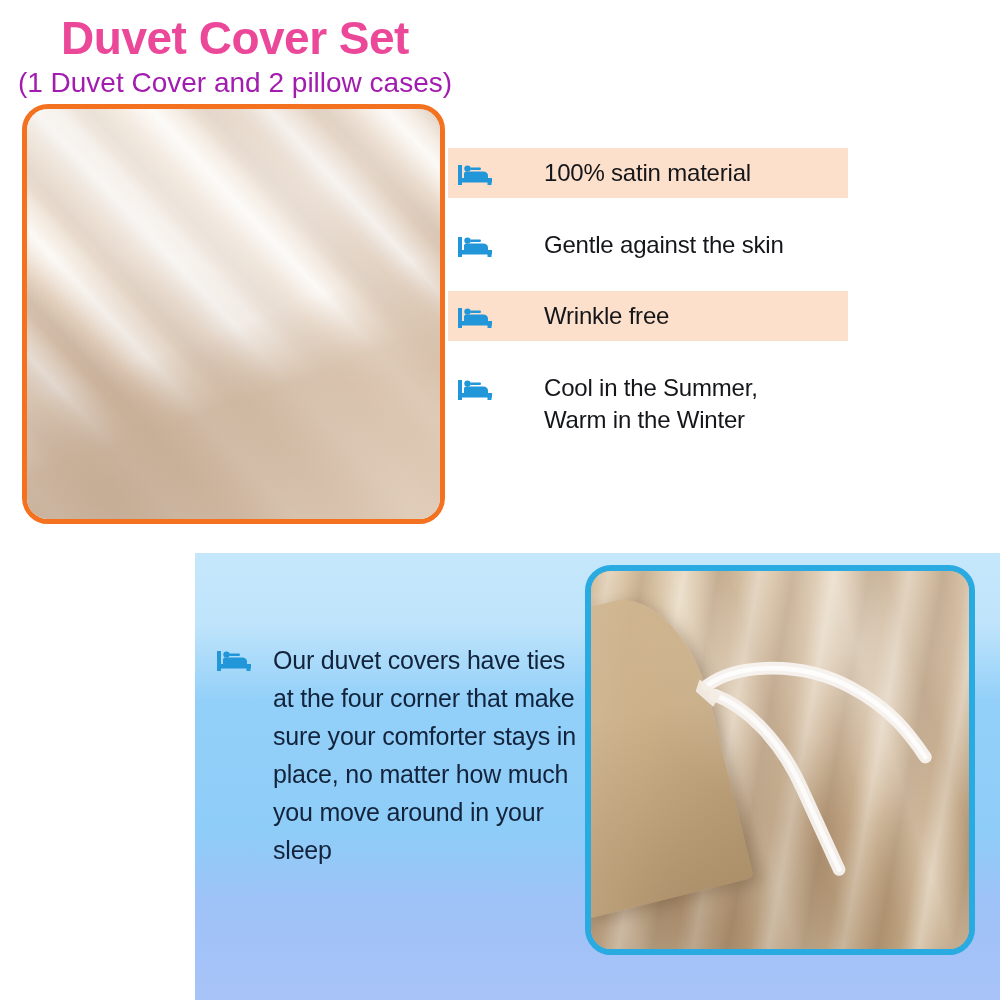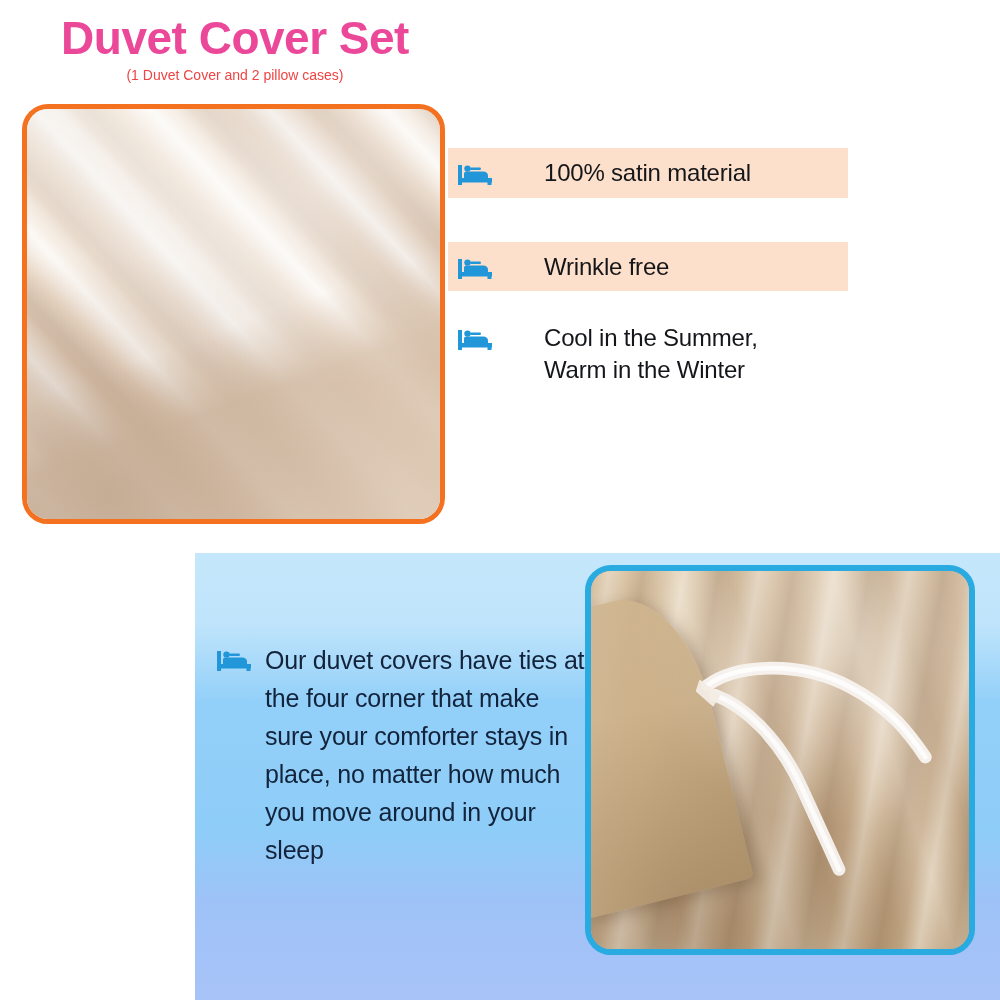--- a/index.html
+++ b/index.html
@@ -29,22 +29,22 @@
     padding-top: 14px;
     font-size: 46px;
     font-weight: bold;
     letter-spacing: -0.5px;
     color: #ec4899;
     line-height: 1.05;
   }
   #page-subtitle {
     margin: 0;
     padding-top: 6px;
-    font-size: 14px;
-    color: #ef4444;
+    font-size: 28px;
+    color: #a21caf;
     line-height: 1.1;
   }
 
   
   #fabric-photo-frame {
     position: absolute;
     left: 22px;
     top: 104px;
     width: 423px;
     height: 420px;
@@ -157,20 +157,21 @@
       #9ec2f7 78%,
       #a8c3f8 100%);
   }
   #tie-description {
     position: absolute;
     left: 22px;
     top: 88px;
     width: 375px;
     display: flex;
     align-items: flex-start;
+    gap: 8px;
   }
   #tie-description .bed-icon {
     margin-top: 8px;
     margin-right: 14px;
   }
   #tie-text {
     font-size: 25px;
     line-height: 1.52;
     color: #12233b;
     letter-spacing: -0.2px;
@@ -268,20 +269,31 @@
       <rect x="29.5" y="15" width="4" height="7" fill="#2196d8"></rect>
       <path d="M6 15 L6 10.5 Q6 8.5 8.5 8.5 L25 8.5 Q30 8.5 30 13 L30 15 Z" fill="#2196d8"></path>
       <circle cx="9.5" cy="5.6" r="3.2" fill="#2196d8"></circle>
       <rect x="12" y="4.4" width="11" height="2.6" rx="1.3" fill="#2196d8"></rect>
     </svg>
     <span class="feature-text">100% satin material</span>
   </div>
 
   <div class="spacer-row"></div>
 
+  <div class="feature-row plain">
+    <svg class="bed-icon" viewBox="0 0 34 24">
+      <rect x="0" y="2" width="4" height="20" fill="#2196d8"></rect>
+      <rect x="0" y="15" width="34" height="4.5" fill="#2196d8"></rect>
+      <rect x="29.5" y="15" width="4" height="7" fill="#2196d8"></rect>
+      <path d="M6 15 L6 10.5 Q6 8.5 8.5 8.5 L25 8.5 Q30 8.5 30 13 L30 15 Z" fill="#2196d8"></path>
+      <circle cx="9.5" cy="5.6" r="3.2" fill="#2196d8"></circle>
+      <rect x="12" y="4.4" width="11" height="2.6" rx="1.3" fill="#2196d8"></rect>
+    </svg>
+    <span class="feature-text">Gentle against the skin</span>
+  </div>
 
   <div class="spacer-row"></div>
 
   <div class="feature-row banded">
     <svg class="bed-icon" viewBox="0 0 34 24">
       <rect x="0" y="2" width="4" height="20" fill="#2196d8"></rect>
       <rect x="0" y="15" width="34" height="4.5" fill="#2196d8"></rect>
       <rect x="29.5" y="15" width="4" height="7" fill="#2196d8"></rect>
       <path d="M6 15 L6 10.5 Q6 8.5 8.5 8.5 L25 8.5 Q30 8.5 30 13 L30 15 Z" fill="#2196d8"></path>
       <circle cx="9.5" cy="5.6" r="3.2" fill="#2196d8"></circle>

